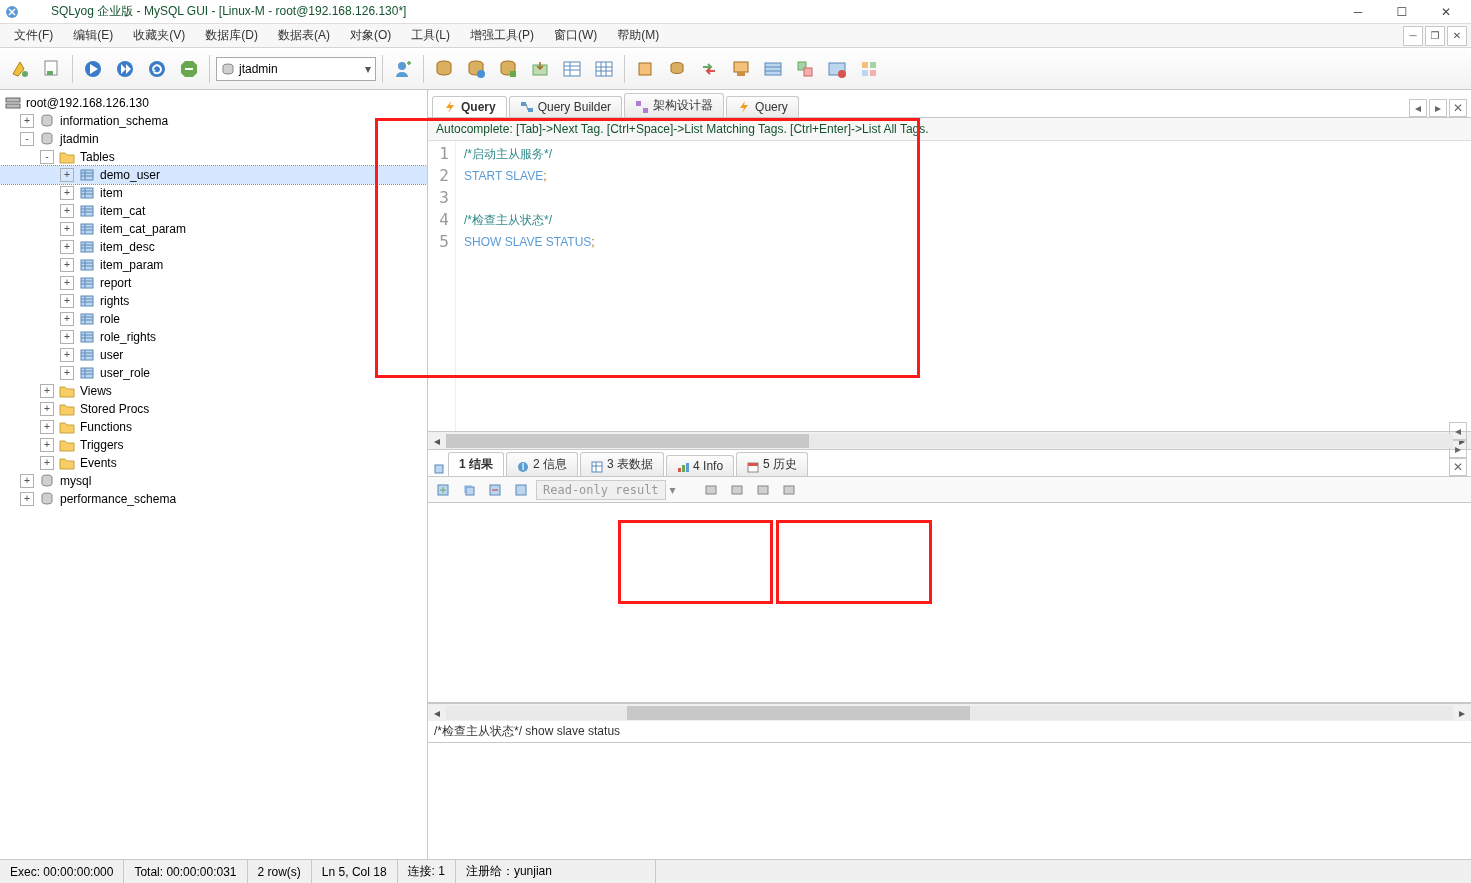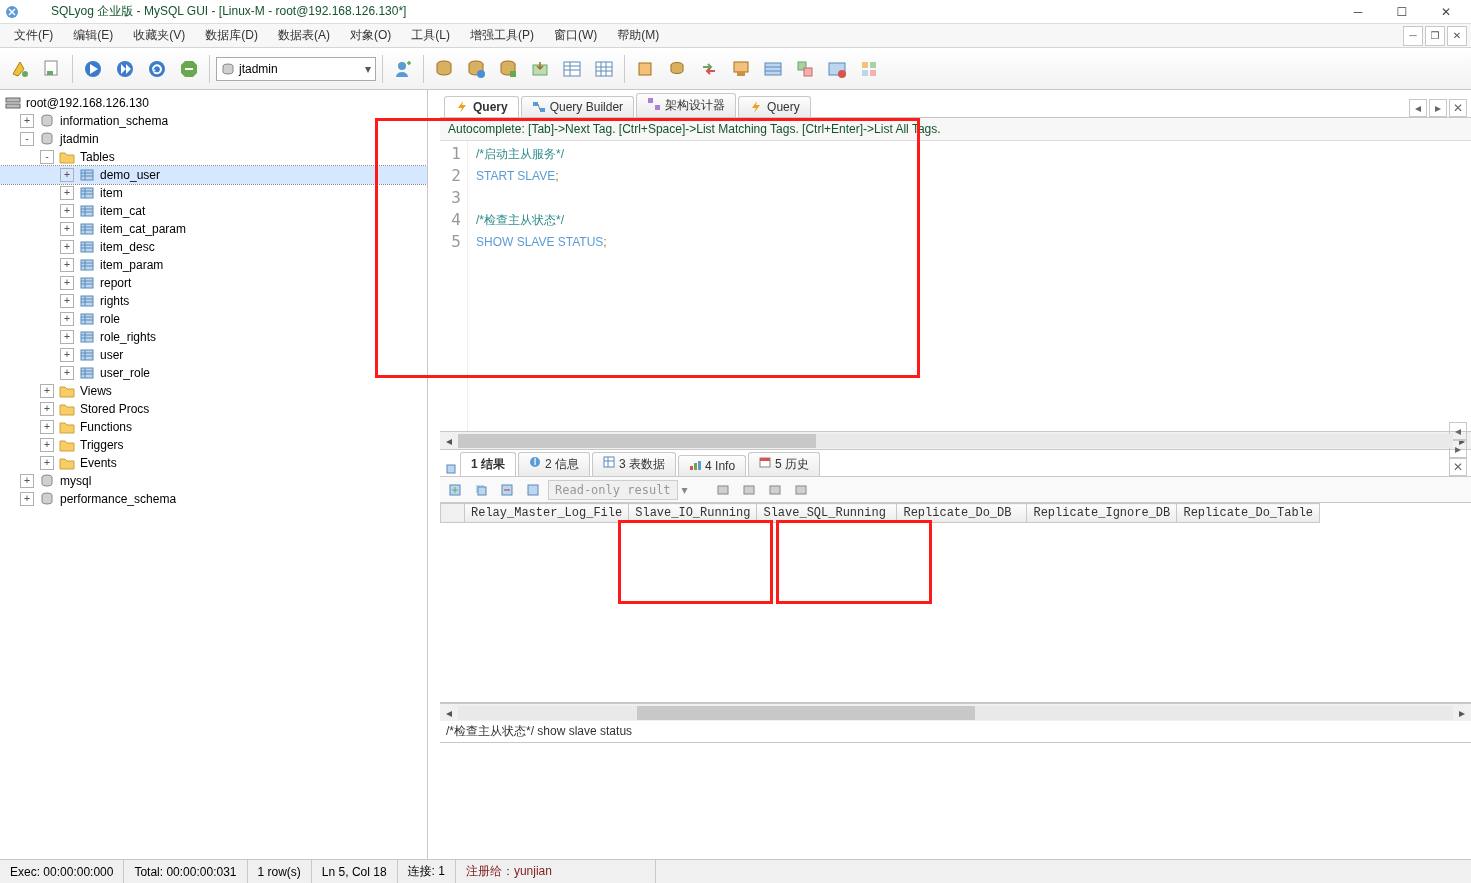--- a/index.html
+++ b/index.html
@@ -11,34 +11,34 @@
 .titlebar .win-btn { width: 42px; height: 22px; display:flex; align-items:center; justify-content:center; color:#444; cursor:pointer; }
 .menubar { height: 24px; background: #f7f7f7; display: flex; align-items: center; padding: 0 4px; border-bottom: 1px solid #d5d5d5; }
 .menubar .menu { padding: 0 10px; color:#333; cursor:pointer; }
 .menubar .spacer { flex:1; }
 .menubar .mdi-btn { width:20px; height:20px; display:flex; align-items:center; justify-content:center; border:1px solid #c8c8c8; margin-left:2px; font-size:10px; color:#555; background:#fff; cursor:pointer;}
 .toolbar { height: 42px; background: linear-gradient(#fff,#f2f2f2); display: flex; align-items: center; padding: 2px 6px; border-bottom: 1px solid #c8c8c8; gap:4px; }
 .toolbar .tbtn { width:28px; height:28px; display:flex; align-items:center; justify-content:center; border:1px solid transparent; border-radius:3px; cursor:pointer;}
 .toolbar .sep { width:1px; height:28px; background:#ccc; margin:0 2px; }
 .toolbar .db-select { border:1px solid #aaa; background:#fff; padding:2px 4px; height:24px; min-width:160px; display:flex; align-items:center; gap:4px;}
 .toolbar .db-select .dd { margin-left:auto; color:#555; }
-.main { flex:1; display:flex; min-height:0;gap:12px; }
+.main { flex:1; display:flex; min-height:0; }
 .sidebar { width:428px; border-right:1px solid #c8c8c8; display:flex; flex-direction:column; background:#fff; }
 .tree { flex:1; overflow:auto; padding:4px 0; }
 .tree-node { display:flex; align-items:center; padding:1px 4px; white-space:nowrap; cursor:pointer; }
 .tree-node.sel { background:#d6e8ff; outline:1px dotted #888; }
 .tree-node .twist { width:14px; height:14px; border:1px solid #b0b0b0; display:flex; align-items:center; justify-content:center; font-size:10px; color:#555; margin-right:4px; font-family:monospace; line-height:1;}
 .tree-node .nicon { width:18px; height:16px; margin-right:4px; display:flex; align-items:center; justify-content:center;}
 .tree .lvl-0 { padding-left:4px; }
 .tree .lvl-1 { padding-left:20px; }
 .tree .lvl-2 { padding-left:40px; }
 .tree .lvl-3 { padding-left:60px; }
 .content { flex:1; display:flex; flex-direction:column; min-width:0; }
 .tabbar-upper { height:28px; border-bottom:1px solid #c8c8c8; display:flex; align-items:flex-end; padding:0 4px; gap:2px; }
-.tab { background:linear-gradient(#fdfdfd,#ebebeb); border:1px solid #c8c8c8; border-bottom:none; padding:3px 10px; border-radius:3px 3px 0 0; display:flex; align-items:flex-start; gap:4px; color:#333; cursor:pointer;}
+.tab { background:linear-gradient(#fdfdfd,#ebebeb); border:1px solid #c8c8c8; border-bottom:none; padding:3px 10px; border-radius:3px 3px 0 0; display:flex; align-items:flex-end; gap:4px; color:#333; cursor:pointer;}
 .tab.active { background:#fff; font-weight:bold; }
 .tabbar-upper .tab-close { margin-left:auto; display:flex;}
 .tab-close-x { width:18px; height:18px; display:flex; align-items:center; justify-content:center; color:#666; border:1px solid #c8c8c8; margin-left:2px; cursor:pointer;}
 .autocomp-bar { background:#f7f7f7; border-bottom:1px solid #ddd; padding:4px 8px; color:#14532d; }
 .editor { flex:1; display:flex; min-height:0; position:relative; }
 .gutter { width:28px; background:#fff; border-right:1px solid #eee; padding-top:2px; }
 .gutter .ln { text-align:right; padding-right:6px; color:#999; font-family:Consolas,monospace; font-size:16px; line-height:22px; }
 .code { flex:1; padding:2px 8px; font-family:"Courier New",Consolas,monospace; font-size:16px; line-height:22px; overflow:auto; white-space:pre; }
 .code .cm { color:#2e8a8a; }
 .code .kw { color:#5b9bd5; }
@@ -632,49 +632,40 @@
       <div class="rtbtn">
           <svg width="14" height="14">
             <rect x="2" y="3" width="10" height="8" fill="#d0d0d0" stroke="#888"></rect>
           </svg>
         </div>
     </div>
 
     <div class="grid">
       <table>
         <tbody>
-            <tr>
-          <th class="rowhead"></th>
-          <th>Relay_Master_Log_File</th>
-          <th style="min-width:120px">Slave_IO_Running</th>
-          <th style="min-width:140px">Slave_SQL_Running</th>
-          <th style="min-width:130px">Replicate_Do_DB</th>
-          <th style="min-width:150px">Replicate_Ignore_DB</th>
-          <th style="min-width:140px">Replicate_Do_Table</th>
-        </tr>
       </tbody>
         </table>
     </div>
 
     <div class="scrollbar-h">
       <span class="arrow">◂</span>
       <div class="track">
           <div class="thumb" style="left:18%; width:34%"></div>
         </div>
       <span class="arrow">▸</span>
     </div>
 
     <div class="status-mini">/*检查主从状态*/ show slave status</div>
   </div>
 </div>
 
 <div class="statusbar">
   <div class="panel">Exec: 00:00:00:000</div>
   <div class="panel">Total: 00:00:00:031</div>
-  <div class="panel">1 row(s)</div>
+  <div class="panel">2 row(s)</div>
   <div class="panel">Ln 5, Col 18</div>
   <div class="panel">连接: 1</div>
-  <div class="panel" style="min-width:200px; color:#7f1d1d">注册给：yunjian</div>
+  <div class="panel" style="min-width:200px; color:#000000">注册给：yunjian</div>
 </div>
 
 <div class="redbox" style="left:375px; top:118px; width:545px; height:260px"></div>
 <div class="redbox" style="left:618px; top:520px; width:155px; height:84px"></div>
 <div class="redbox" style="left:776px; top:520px; width:156px; height:84px"></div>
 
 </body></html>

